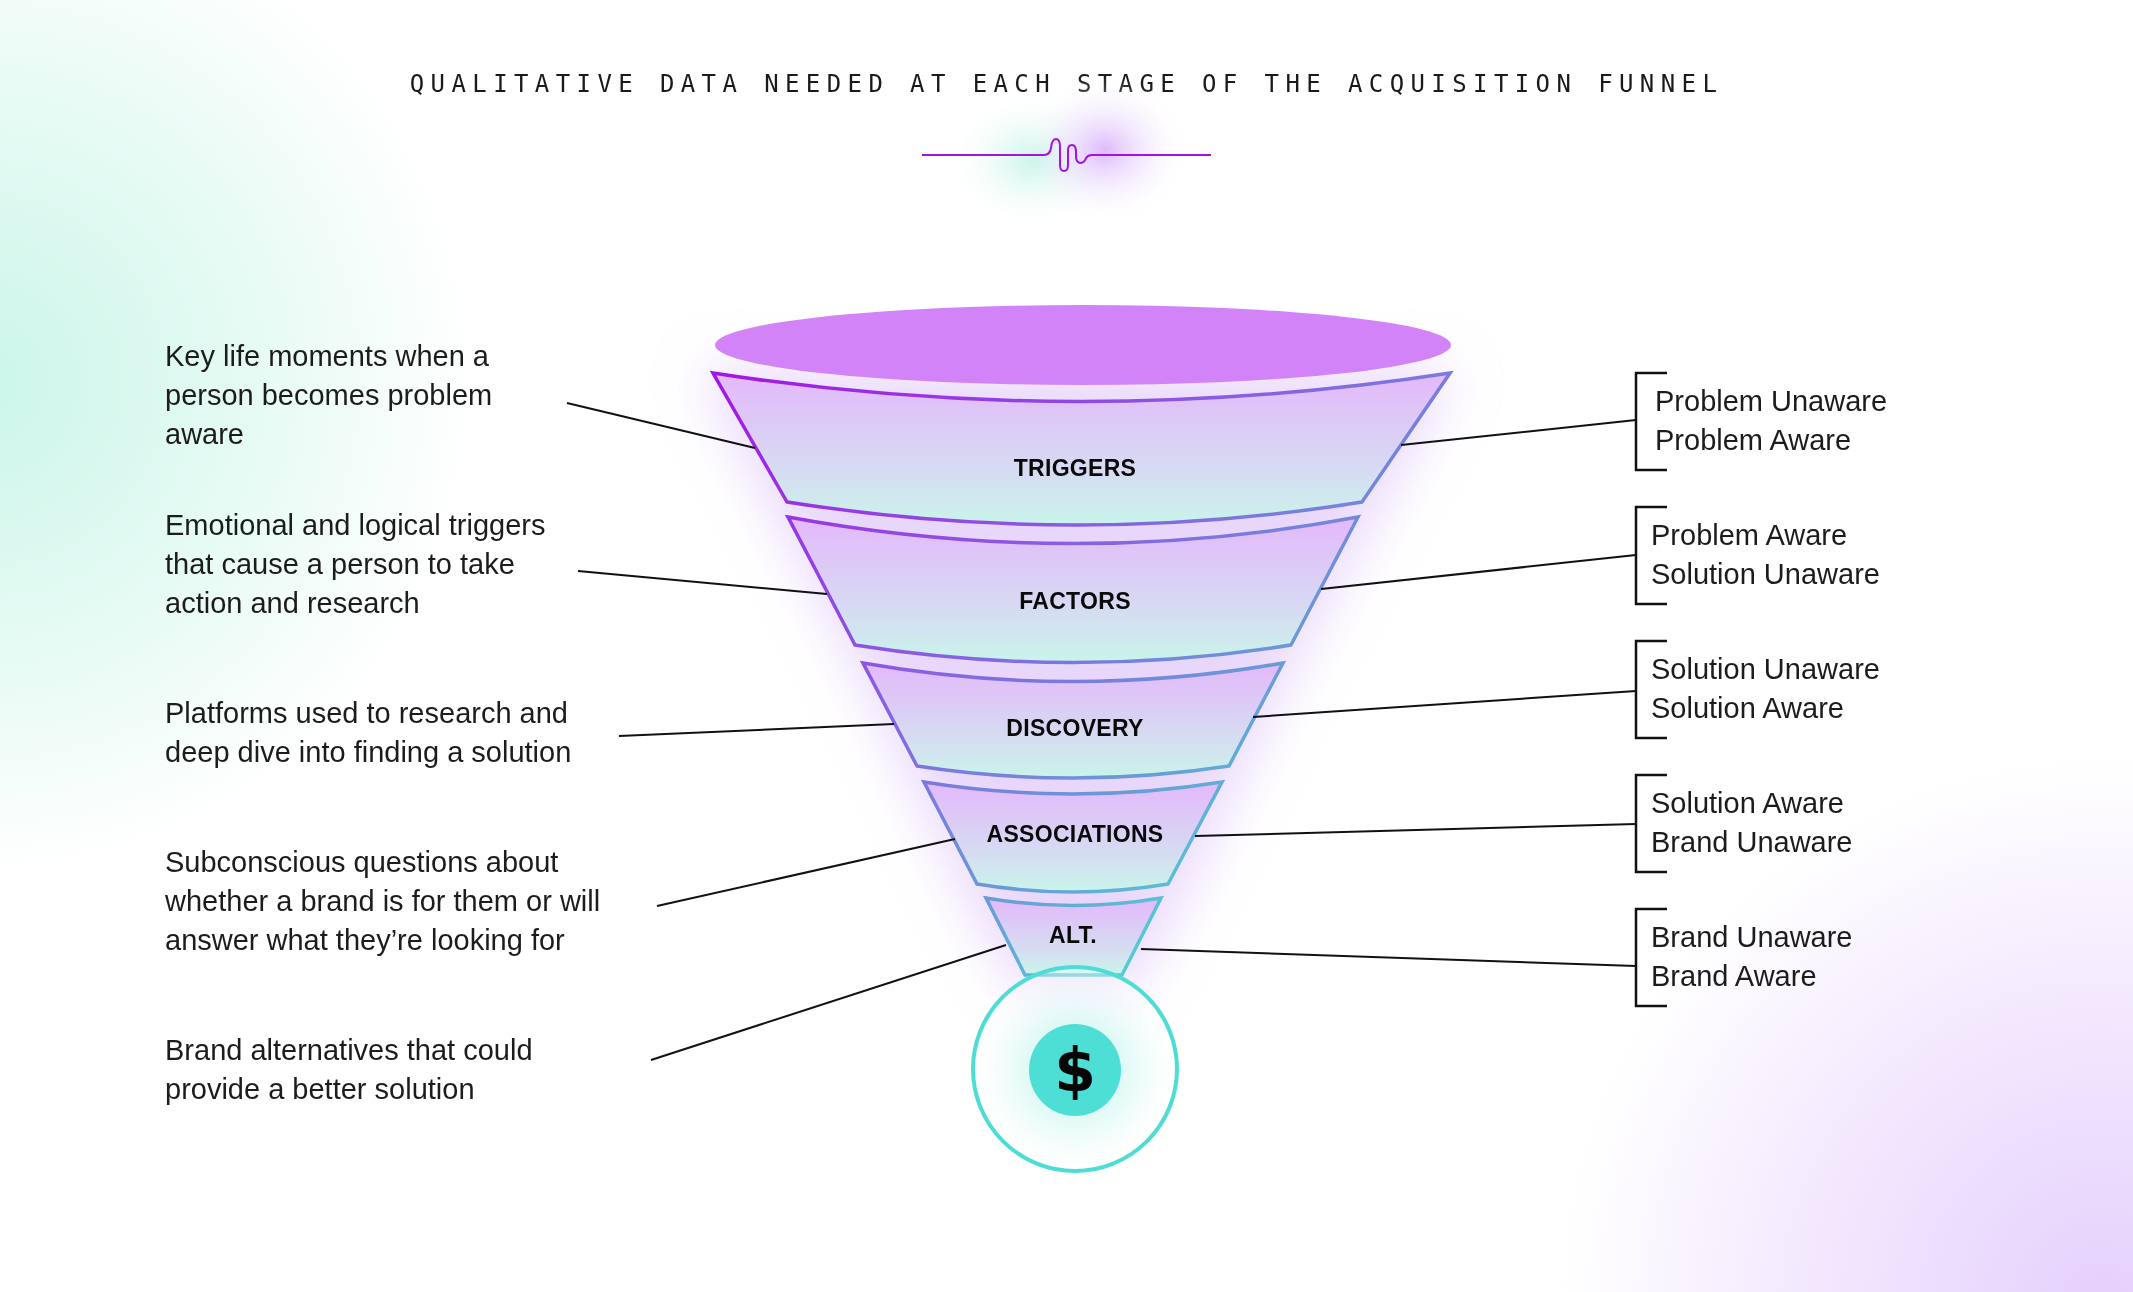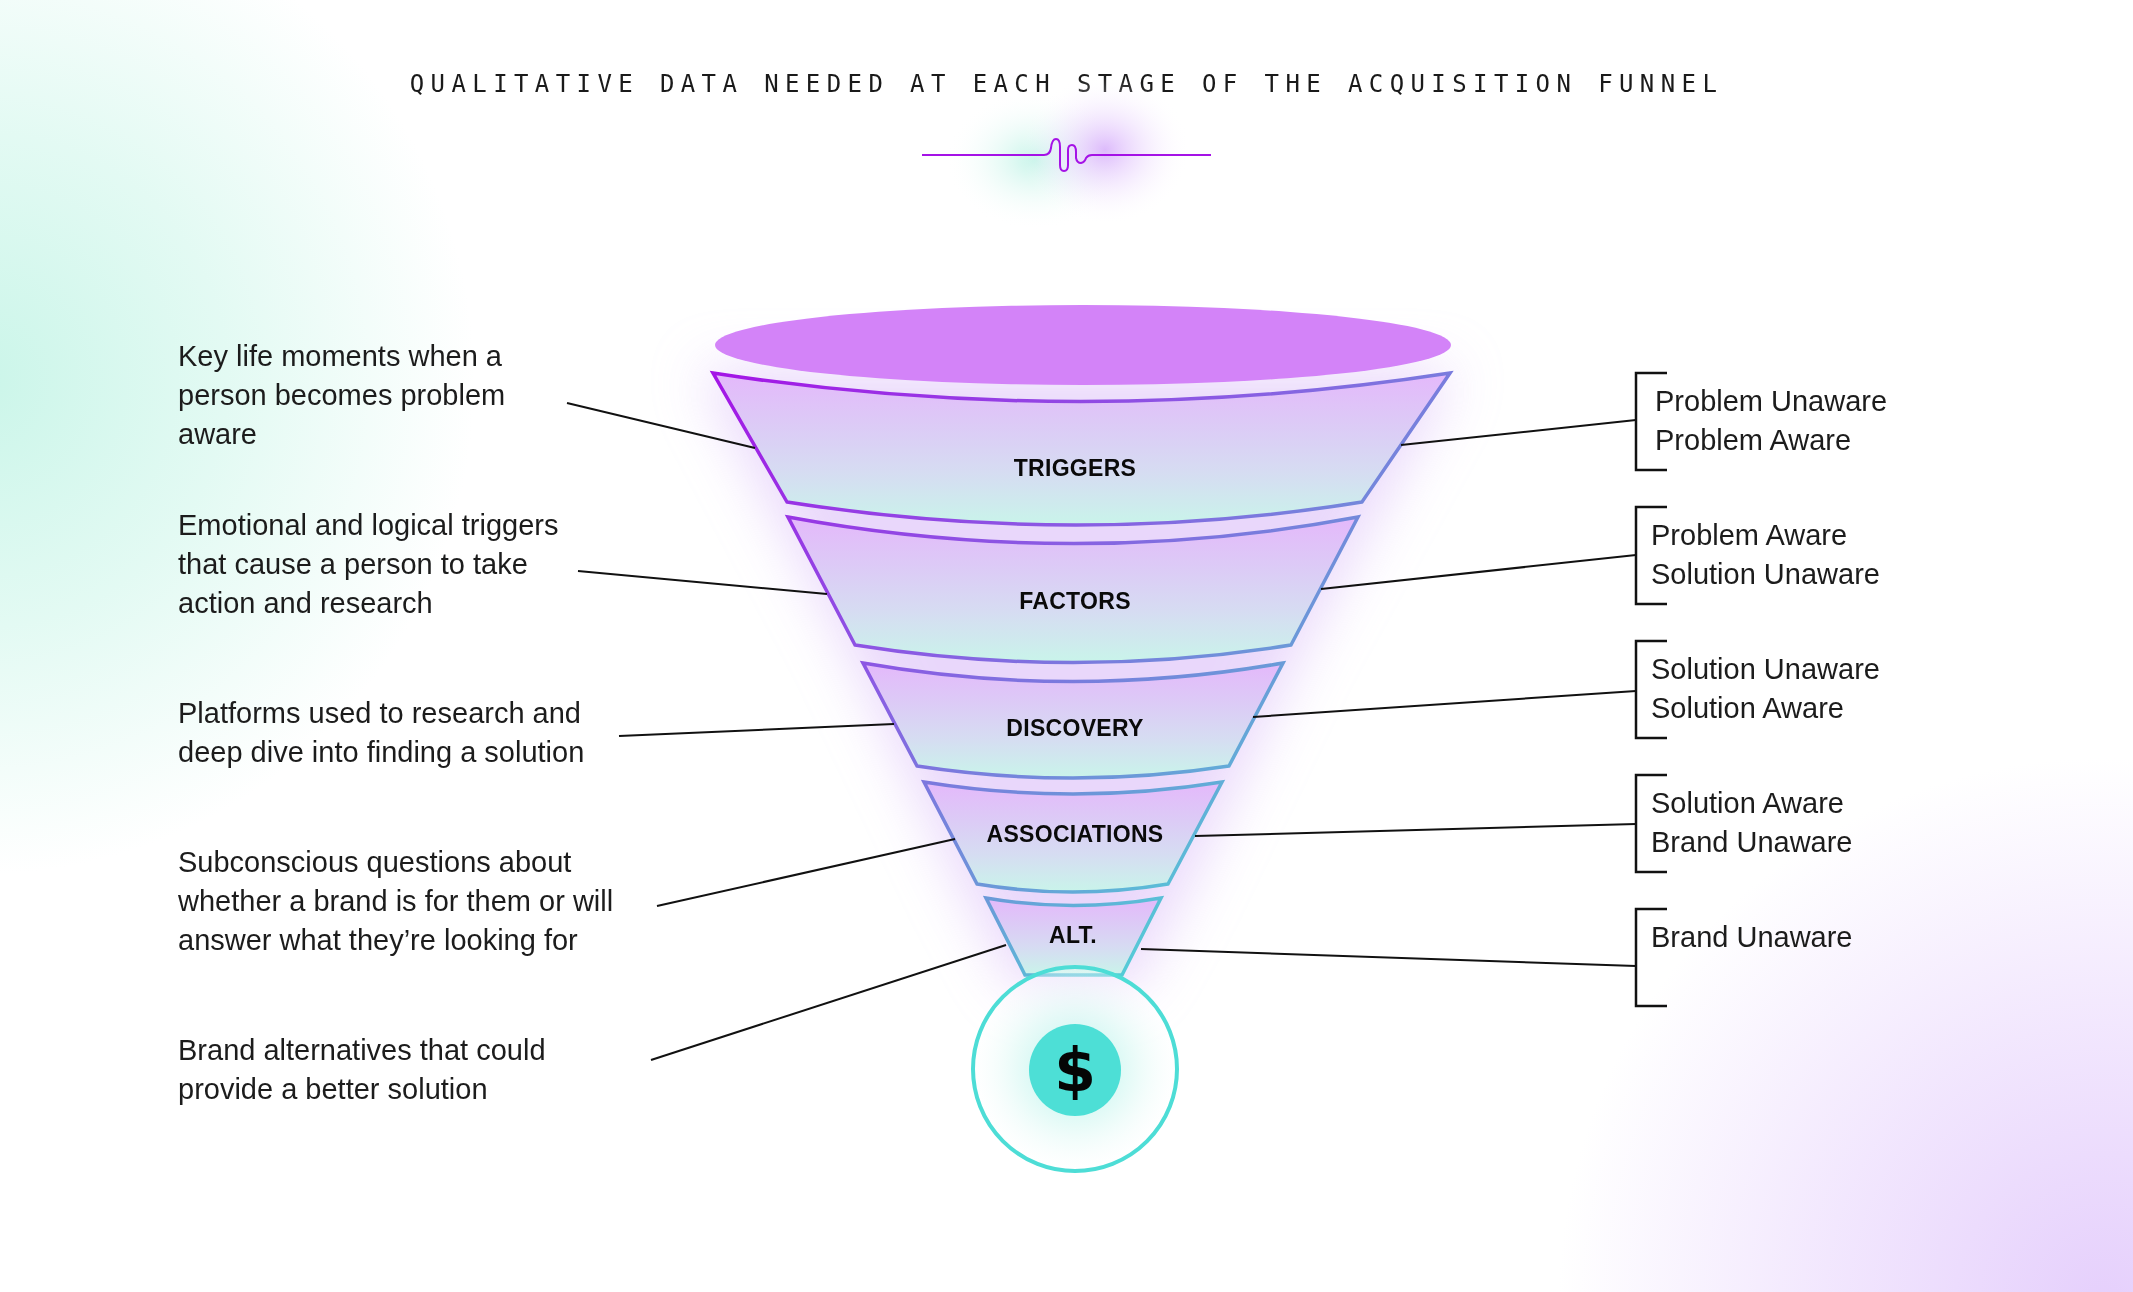--- a/index.html
+++ b/index.html
@@ -27,21 +27,21 @@
   svg.stage { position: absolute; left: 0; top: 0; }
   .stage-label {
     font-family: "Liberation Sans", sans-serif; font-weight: bold; font-size: 23px;
     fill: #0a0a0a; text-anchor: middle; letter-spacing: 0.3px;
   }
   .dollar {
     font-family: "DejaVu Sans", sans-serif; font-weight: bold; font-size: 60px;
     fill: #050505; text-anchor: middle;
   }
   .desc {
-    position: absolute; left: 178px; width: 480px;
+    position: absolute; left: 165px; width: 480px;
     font-family: "Liberation Sans", sans-serif; font-size: 29px; line-height: 39px;
     color: #1c1c1c; white-space: pre-line;
   }
   .aware {
     position: absolute; left: 1651px; width: 300px;
     font-family: Liberation Sans, sans-serif; font-size: 29px; line-height: 39px;
     color: #1c1c1c;
   }
   .aware div { white-space: nowrap; }
 </style>
@@ -167,13 +167,14 @@
 <div class="aware" style="top:650px">
   <div>Solution Unaware</div>
   <div>Solution Aware</div>
 </div>
 <div class="aware" style="top:784px">
   <div>Solution Aware</div>
   <div>Brand Unaware</div>
 </div>
 <div class="aware" style="top:918px">
   <div>Brand Unaware</div>
+  <div>Brand Aware</div>
 </div>
 
 </body></html>

